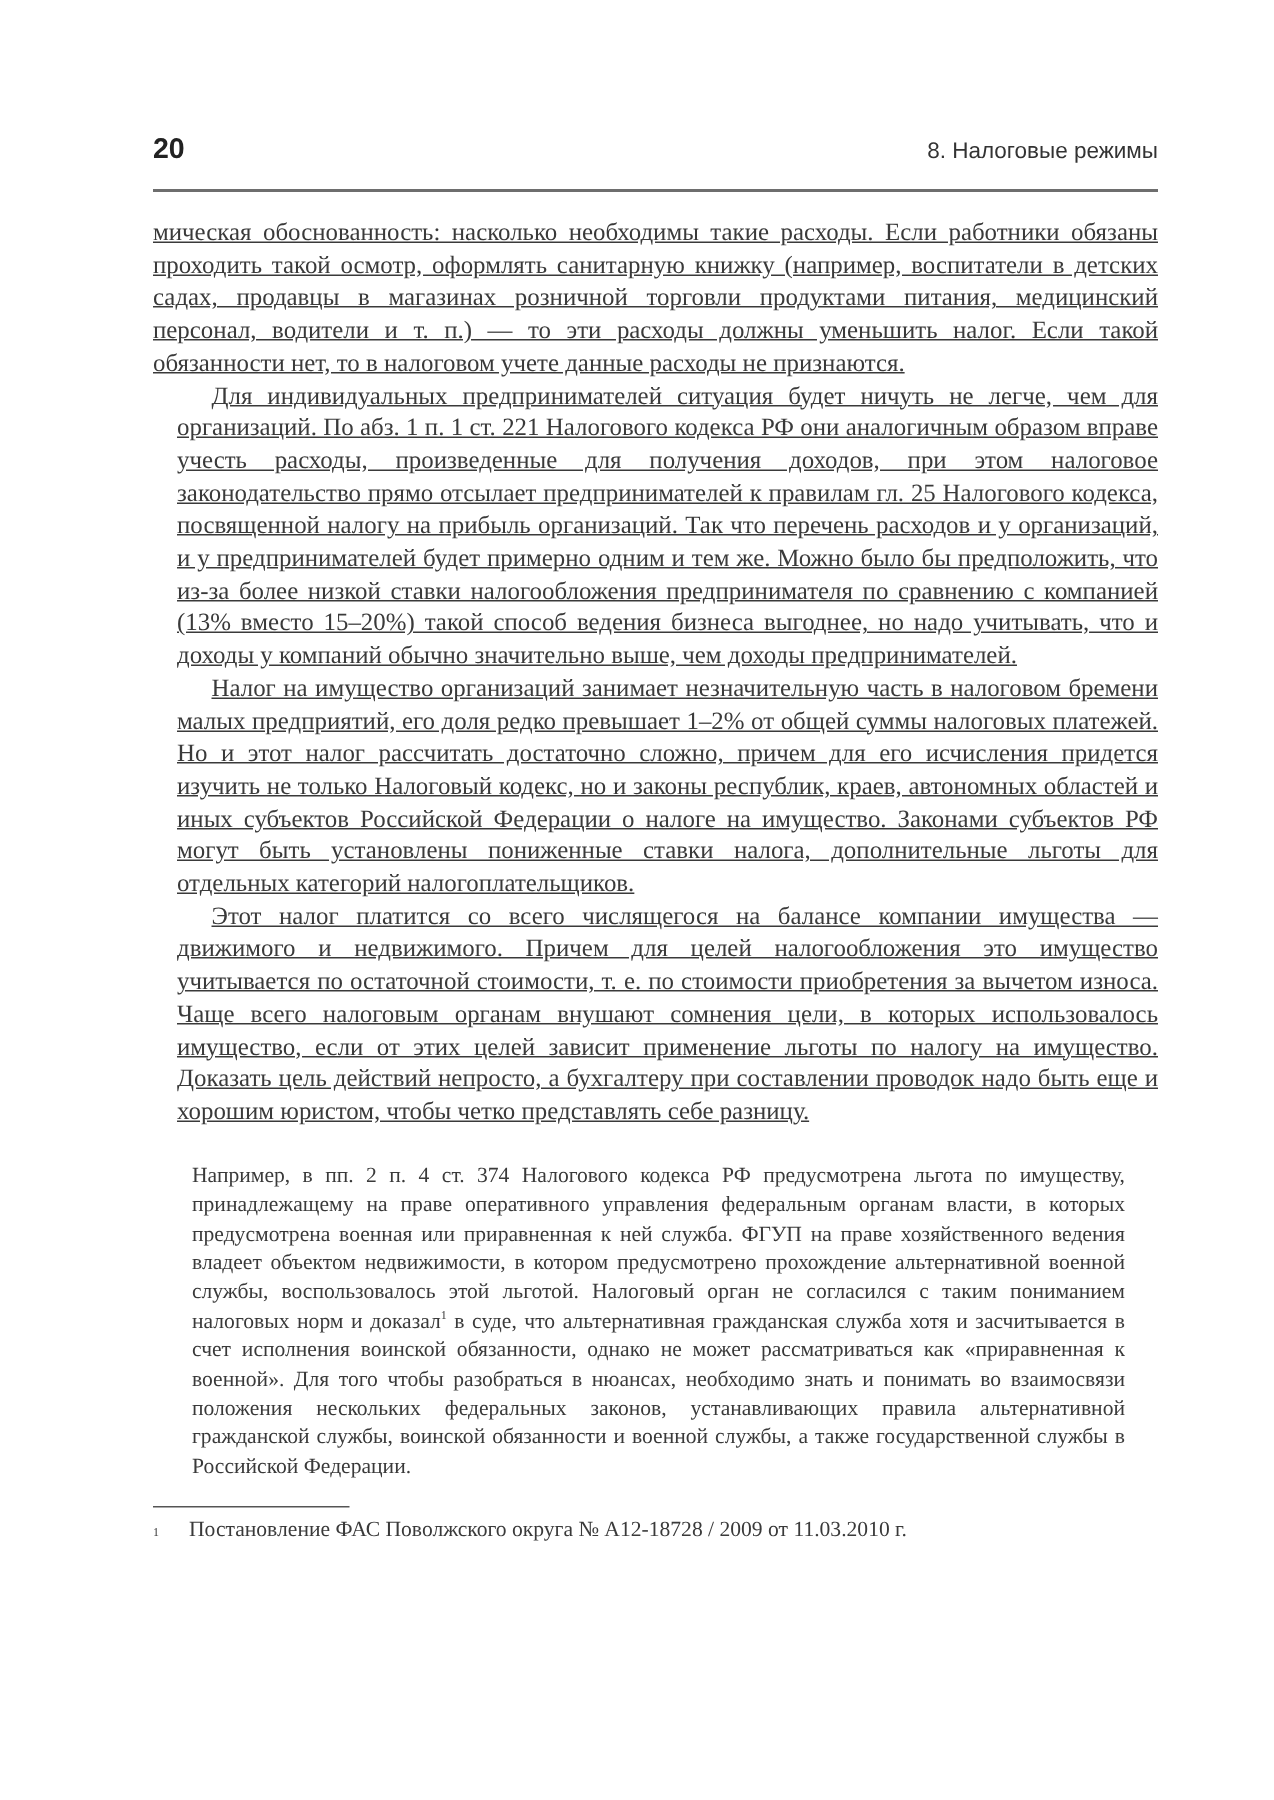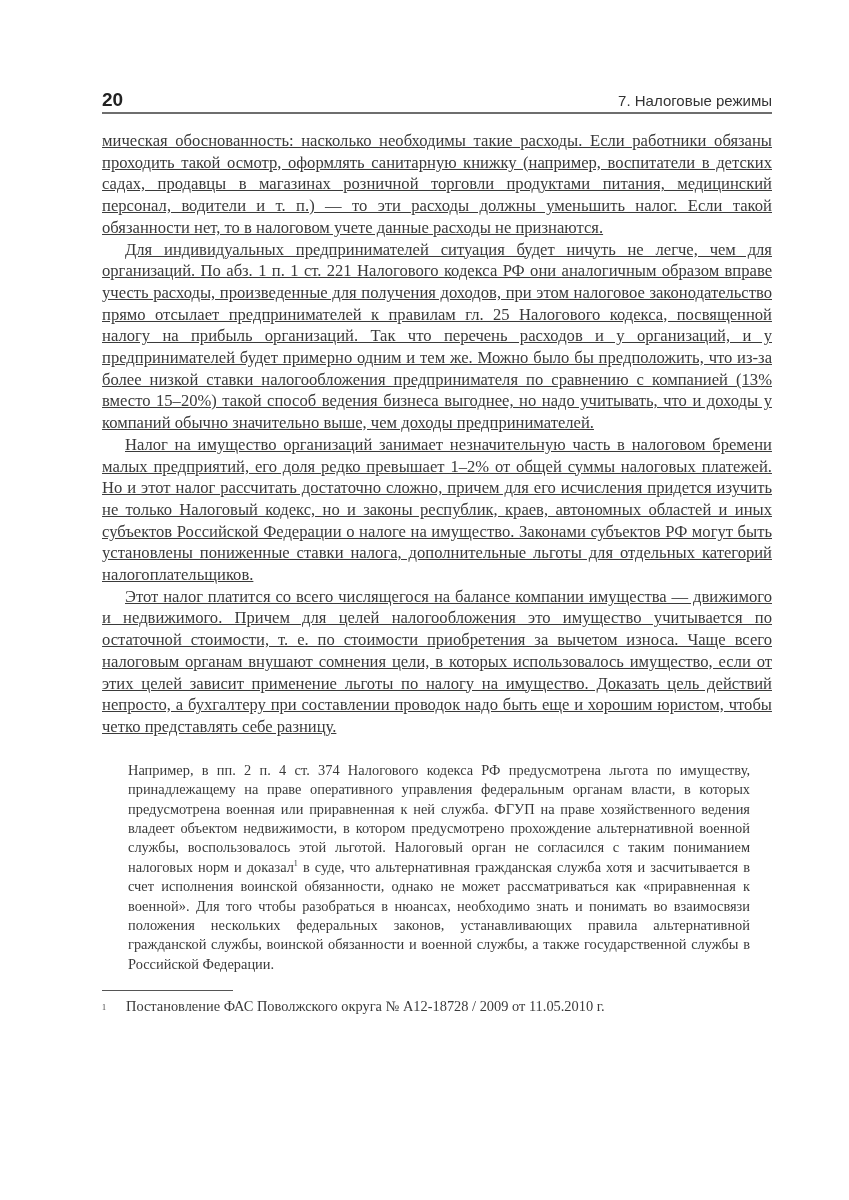--- a/index.html
+++ b/index.html
@@ -1,45 +1,45 @@
 <!DOCTYPE html>
 <html><head>
 <meta charset="utf-8">
 <style>
   html, body { margin: 0; padding: 0; background: #ffffff; }
   body { width: 849px; height: 1200px; position: relative; overflow: hidden; font-family: "Liberation Serif", "DejaVu Serif", serif; color: #3a3a3a; }
   .page { position: absolute; left: 102px; top: 86px; width: 670px; }
-  .running-head { display: flex; justify-content: space-between; align-items: flex-end; height: 24px; border-bottom: 2px solid #6e6e6e; padding-bottom: 2px; }
+  .running-head { display: flex; justify-content: space-between; align-items: flex-end; height: 24px; border-bottom: 2px solid #6e6e6e; padding-bottom: 16px; }
   .page-number { font-family: "Liberation Sans", "DejaVu Sans", sans-serif; font-weight: bold; font-size: 19px; color: #222; line-height: 20px; }
   .chapter-title { font-family: "Liberation Sans", "DejaVu Sans", sans-serif; font-size: 15px; color: #333; line-height: 18px; }
   .body { margin-top: 16px; font-size: 16.6px; line-height: 21.7px; text-align: justify; text-decoration: underline; }
   .body p { margin: 0; text-indent: 0; }
-  .body p.indent { text-indent: 23px; }
+  .body p.indent { text-indent: 23px; margin-left: 16px; }
   .example { margin: 23px 22px 0 26px; font-size: 14.4px; line-height: 19.4px; text-align: justify; }
   .example sup { font-size: 8px; vertical-align: 6px; line-height: 0; }
   .fn-rule { width: 131px; height: 0; border-top: 1px solid #555; margin-top: 16px; }
   .footnote { display: flex; margin-top: 6px; font-size: 14.4px; line-height: 19px; }
   .fn-mark { width: 24px; font-size: 8px; padding-top: 1px; flex: none; }
 </style>
 </head>
 <body>
 
 <div class="page">
   <div class="running-head">
     <span class="page-number">20</span>
-    <span class="chapter-title">7. Налоговые режимы</span>
+    <span class="chapter-title">8. Налоговые режимы</span>
   </div>
 
   <div class="body">
     <p>мическая обоснованность: насколько необходимы такие расходы. Если работники обязаны проходить такой осмотр, оформлять санитарную книжку (например, воспитатели в детских садах, продавцы в магазинах розничной торговли продуктами питания, медицинский персонал, водители и т. п.) — то эти расходы должны уменьшить налог. Если такой обязанности нет, то в налоговом учете данные расходы не признаются.</p>
     <p class="indent">Для индивидуальных предпринимателей ситуация будет ничуть не легче, чем для организаций. По абз. 1 п. 1 ст. 221 Налогового кодекса РФ они аналогичным образом вправе учесть расходы, произведенные для получения доходов, при этом налоговое законодательство прямо отсылает предпринимателей к правилам гл. 25 Налогового кодекса, посвященной налогу на прибыль организаций. Так что перечень расходов и у организаций, и у предпринимателей будет примерно одним и тем же. Можно было бы предположить, что из-за более низкой ставки налогообложения предпринимателя по сравнению с компанией (13% вместо 15–20%) такой способ ведения бизнеса выгоднее, но надо учитывать, что и доходы у компаний обычно значительно выше, чем доходы предпринимателей.</p>
     <p class="indent">Налог на имущество организаций занимает незначительную часть в налоговом бремени малых предприятий, его доля редко превышает 1–2% от общей суммы налоговых платежей. Но и этот налог рассчитать достаточно сложно, причем для его исчисления придется изучить не только Налоговый кодекс, но и законы республик, краев, автономных областей и иных субъектов Российской Федерации о налоге на имущество. Законами субъектов РФ могут быть установлены пониженные ставки налога, дополнительные льготы для отдельных категорий налогоплательщиков.</p>
     <p class="indent">Этот налог платится со всего числящегося на балансе компании имущества — движимого и недвижимого. Причем для целей налогообложения это имущество учитывается по остаточной стоимости, т. е. по стоимости приобретения за вычетом износа. Чаще всего налоговым органам внушают сомнения цели, в которых использовалось имущество, если от этих целей зависит применение льготы по налогу на имущество. Доказать цель действий непросто, а бухгалтеру при составлении проводок надо быть еще и хорошим юристом, чтобы четко представлять себе разницу.</p>
   </div>
 
   <div class="example"><span>Например, в пп. 2 п. 4 ст. 374 Налогового кодекса РФ предусмотрена льгота по имуществу, принадлежащему на праве оперативного управления федеральным органам власти, в которых предусмотрена военная или приравненная к ней служба. ФГУП на праве хозяйственного ведения владеет объектом недвижимости, в котором предусмотрено прохождение альтернативной военной службы, воспользовалось этой льготой. Налоговый орган не согласился с таким пониманием налоговых норм и доказал</span><sup>1</sup><span> в суде, что альтернативная гражданская служба хотя и засчитывается в счет исполнения воинской обязанности, однако не может рассматриваться как «приравненная к военной». Для того чтобы разобраться в нюансах, необходимо знать и понимать во взаимосвязи положения нескольких федеральных законов, устанавливающих правила альтернативной гражданской службы, воинской обязанности и военной службы, а также государственной службы в Российской Федерации.</span></div>
 
   <div class="fn-rule"></div>
   <div class="footnote">
     <span class="fn-mark">1</span>
-    <span>Постановление ФАС Поволжского округа № А12-18728 / 2009 от 11.05.2010 г.</span>
+    <span>Постановление ФАС Поволжского округа № А12-18728 / 2009 от 11.03.2010 г.</span>
   </div>
 </div>
 
 </body></html>

